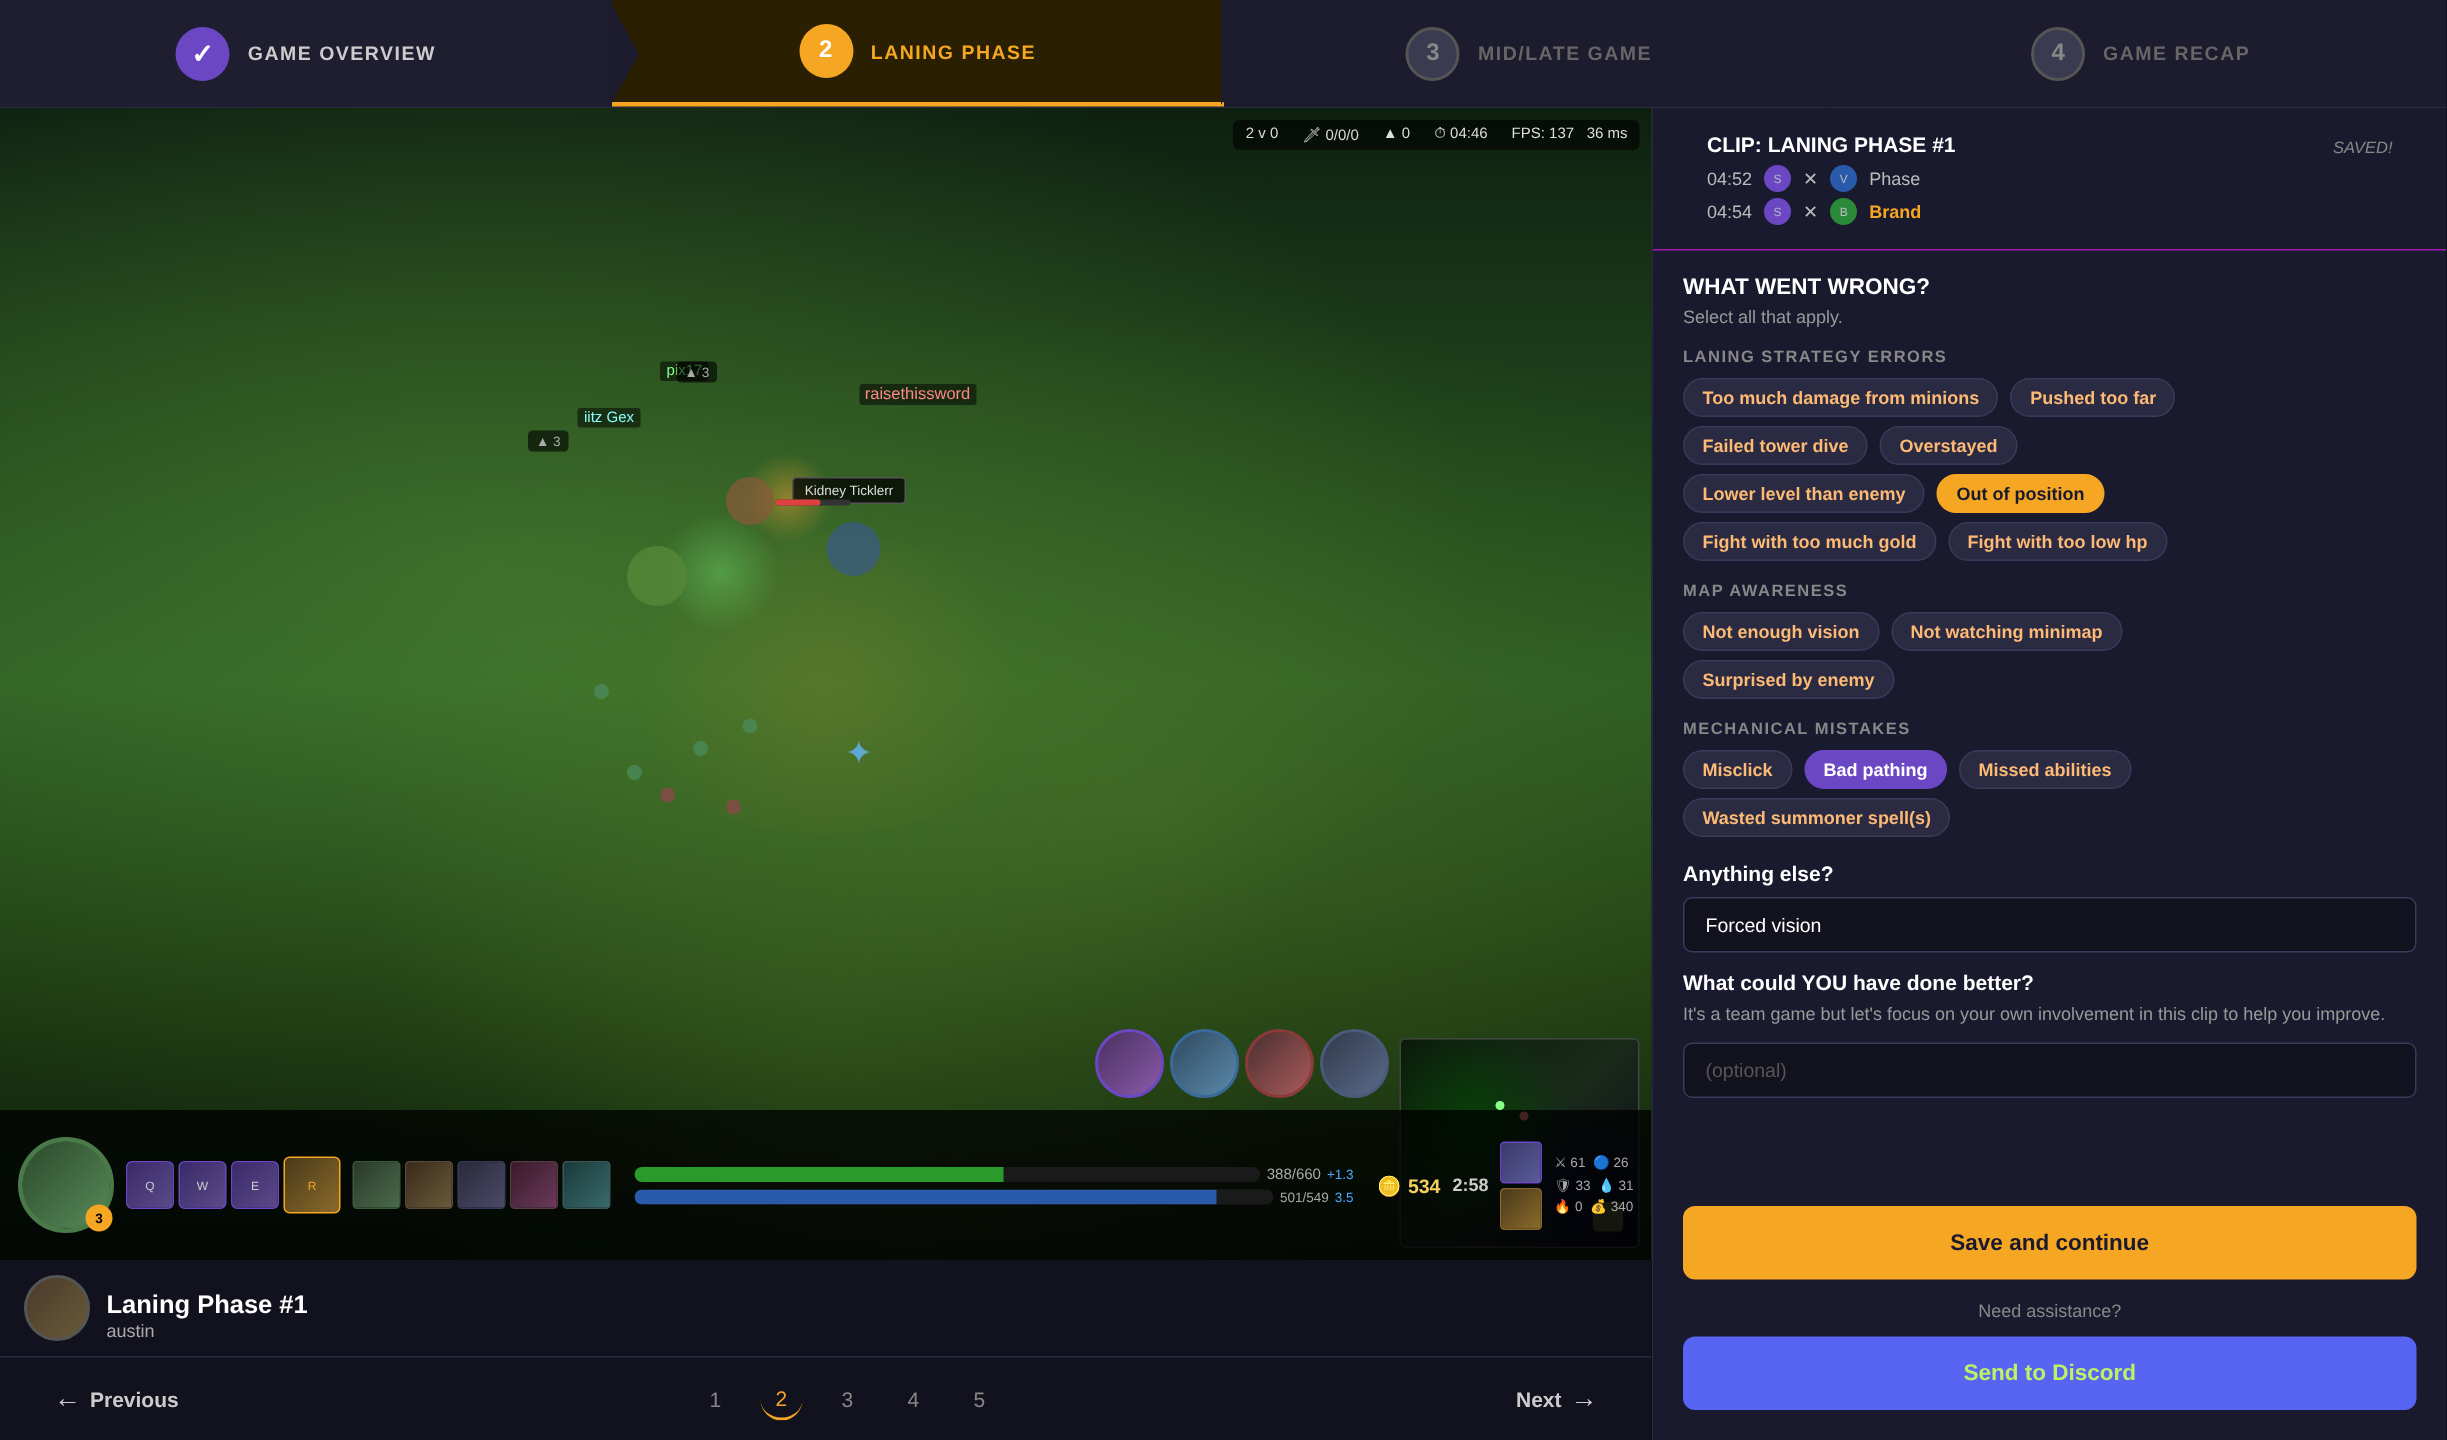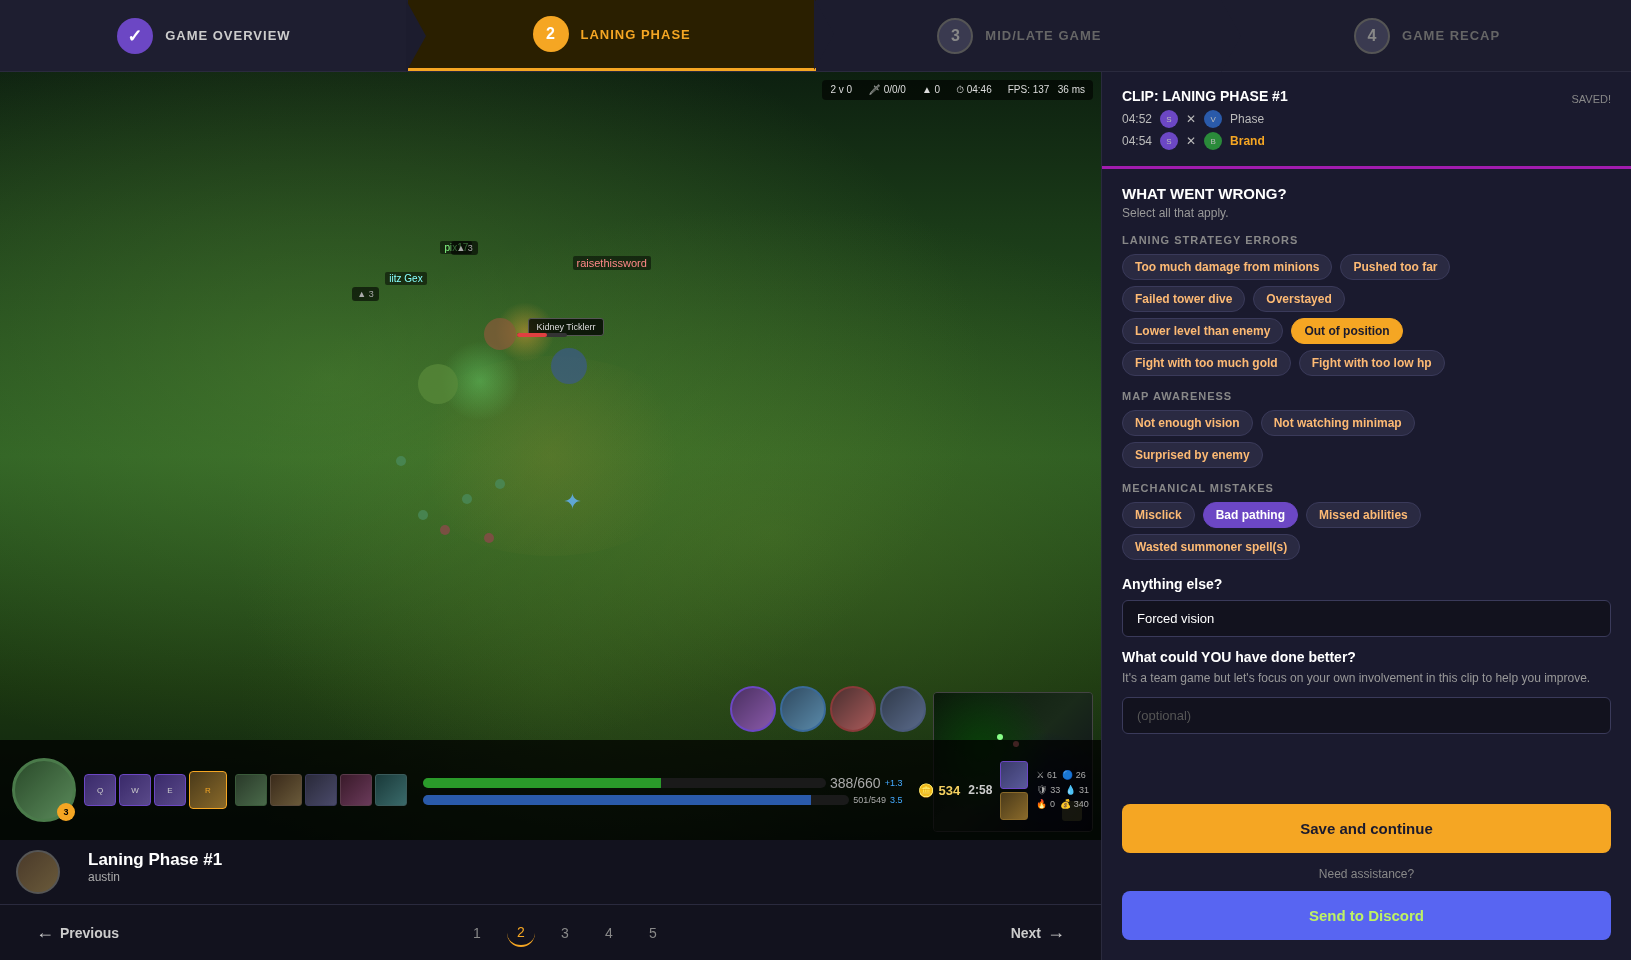--- a/index.html
+++ b/index.html
@@ -185,22 +185,22 @@
       left: 50%;
       transform: translate(-50%, -50%);
       width: 300px;
       height: 200px;
       background: radial-gradient(circle, rgba(200,150,50,0.15) 0%, transparent 70%);
       border-radius: 50%;
     }
 
     .video-info-bar {
       display: flex;
-      align-items: flex-start;
-      gap: 28px;
+      align-items: flex-end;
+      gap: 11px;
       padding: 10px 16px;
       background: #12121e;
       height: 64px;
     }
     .champion-avatar {
       width: 44px;
       height: 44px;
       border-radius: 50%;
       background: linear-gradient(135deg, #4a3a2a, #6a5a3a);
       border: 2px solid #555;
@@ -268,22 +268,22 @@
       flex-direction: column;
       border-left: 1px solid #2a2a3e;
       overflow-y: auto;
       flex-shrink: 0;
     }
     .right-panel::-webkit-scrollbar { width: 6px; }
     .right-panel::-webkit-scrollbar-track { background: #1a1a2e; }
     .right-panel::-webkit-scrollbar-thumb { background: #3a3a5a; border-radius: 3px; }
 
     .clip-header {
-      padding: 16px 20px 12px;
-      border-bottom: 3px solid #a21caf;
+      padding: 16px 36px 12px;
+      border-bottom: 1px solid #a21caf;
     }
     .clip-title {
       font-size: 14px;
       font-weight: 700;
       color: #fff;
       margin-bottom: 6px;
     }
     .clip-info-row {
       display: flex;
       align-items: center;
@@ -302,20 +302,21 @@
       font-size: 8px;
       flex-shrink: 0;
     }
     .champ-purple { background: #6c47c4; }
     .champ-green { background: #2a8a3a; }
     .champ-blue { background: #2a5aaa; }
     .saved-badge {
       margin-left: auto;
       font-size: 11px;
       color: #888;
+      font-style: italic;
     }
 
     
     .form-section {
       padding: 16px 20px;
       flex: 1;
     }
     .section-title {
       font-size: 15px;
       font-weight: 700;
@@ -562,21 +563,21 @@
             <div style="width:32px;height:32px;background:linear-gradient(135deg,#2a2a3a,#4a4a6a);border-radius:3px;border:1px solid #3a3a5a;"></div>
             <div style="width:32px;height:32px;background:linear-gradient(135deg,#3a1a2a,#6a3a5a);border-radius:3px;border:1px solid #5a3a4a;"></div>
             <div style="width:32px;height:32px;background:linear-gradient(135deg,#1a3a3a,#3a6a6a);border-radius:3px;border:1px solid #3a5a5a;"></div>
           </div>
 
           <div style="flex:1;padding:0 8px;">
             <div style="display:flex;gap:4px;align-items:center;margin-bottom:4px;">
               <div style="flex:1;height:10px;background:#1a1a1a;border-radius:5px;overflow:hidden;">
                 <div style="width:59%;height:100%;background:#2a9a2a;"></div>
               </div>
-              <span style="font-size:14px;color:#aaa;">388/660</span>
+              <span style="font-size:10px;color:#aaa;">388/660</span>
               <span style="font-size:9px;color:#4af;">+1.3</span>
             </div>
             <div style="display:flex;gap:4px;align-items:center;">
               <div style="flex:1;height:10px;background:#1a1a1a;border-radius:5px;overflow:hidden;">
                 <div style="width:91%;height:100%;background:#2a5aaa;"></div>
               </div>
               <span style="font-size:9px;color:#aaa;">501/549</span>
               <span style="font-size:9px;color:#4af;">3.5</span>
             </div>
           </div>

